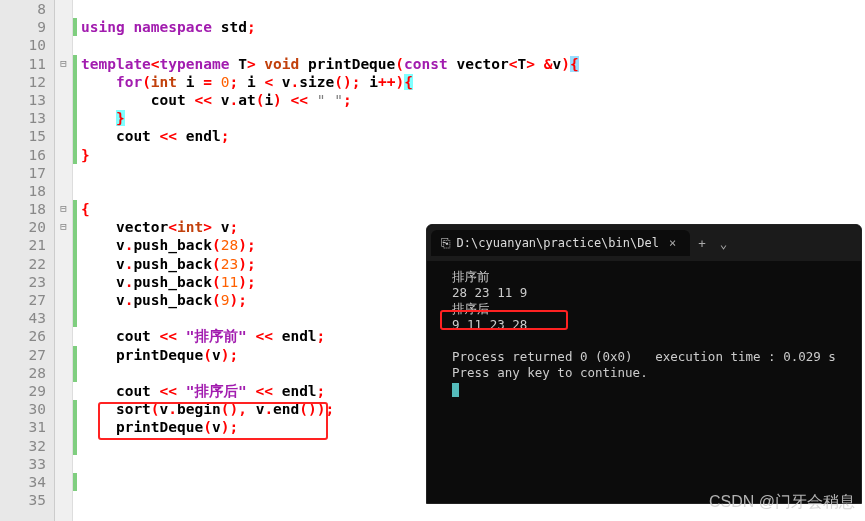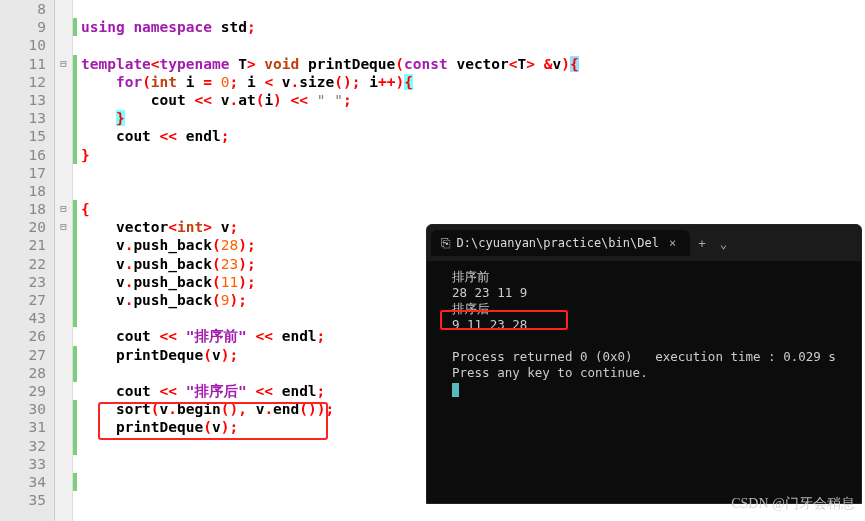--- a/index.html
+++ b/index.html
@@ -28,21 +28,21 @@
 
 .terminal { position: absolute; left: 426px; top: 224px; width: 436px; height: 280px; background: #0c0c0c; color: #ccc; font-family: Consolas, monospace; font-size: 12.5px; border: 1px solid #222; border-radius: 6px 6px 0 0; }
 .term-tabs { display: flex; align-items: center; background: #1b1b1b; height: 36px; border-radius: 6px 6px 0 0; }
 .term-tab { background: #0c0c0c; padding: 6px 10px; border-radius: 6px 6px 0 0; display: flex; align-items: center; gap: 6px; margin-left: 4px; font-size: 12px; color: #ddd; }
 .term-close { color: #aaa; cursor: pointer; padding: 0 4px; }
 .term-plus { color: #aaa; padding: 0 8px; cursor: pointer; }
 .term-chev { color: #aaa; padding: 0 6px; cursor: pointer; }
 .term-body { padding: 8px 25px; line-height: 16px; white-space: pre; }
 .cursor { display: inline-block; width: 7px; height: 14px; background: #5bb; vertical-align: middle; }
 
-.watermark { position: absolute; right: 10px; bottom: 8px; color: #d0d0d0; font-family: Liberation Serif, serif; font-size: 14px; opacity: .85; }
+.watermark { position: absolute; right: 10px; bottom: 8px; color: #d0d0d0; font-family: Liberation Sans, sans-serif; font-size: 16px; opacity: .85; }
 </style>
 </head>
 <body>
 
 <div class="editor">
   <div class="gutter">
     <div>8</div>
       <div>9</div>
       <div>10</div>
       <div>11</div>

